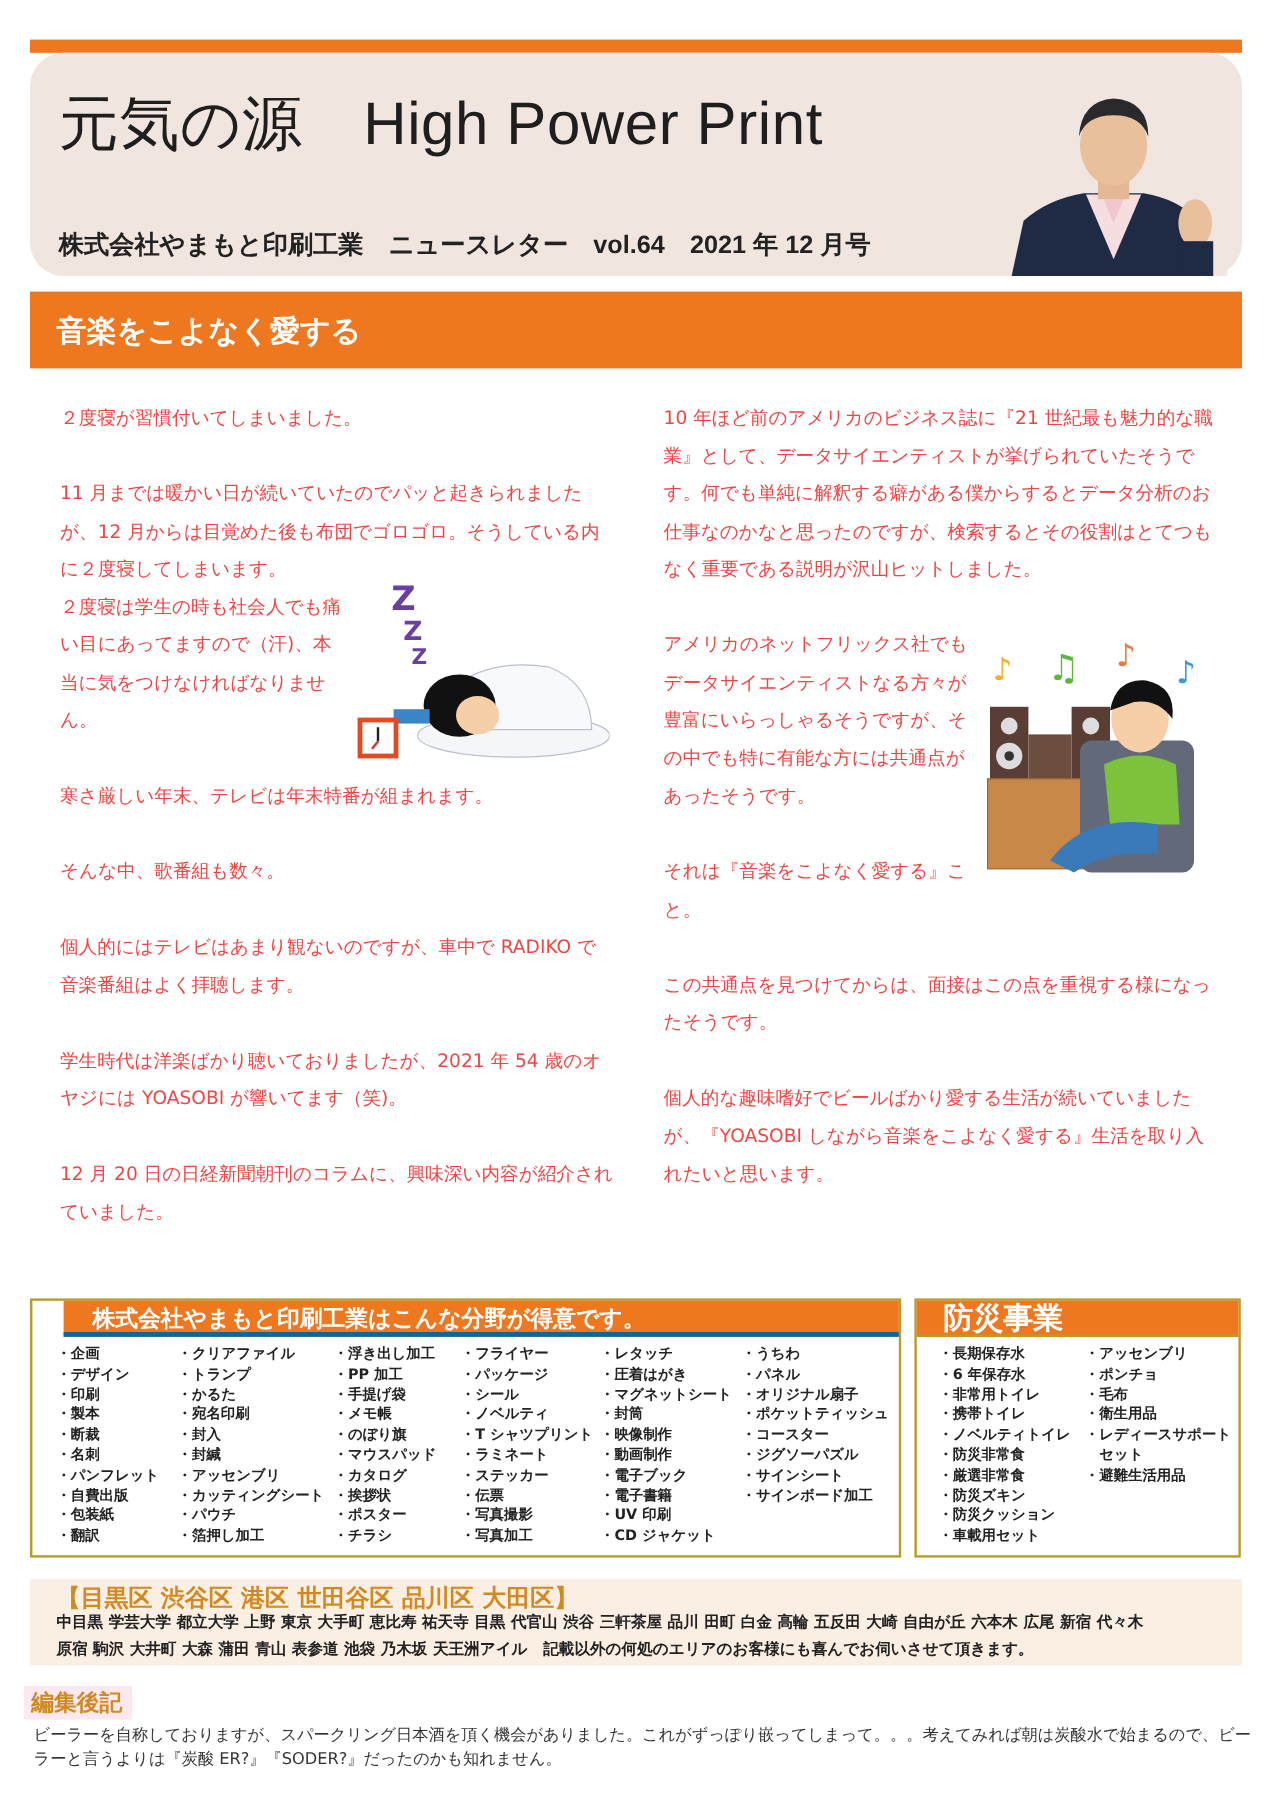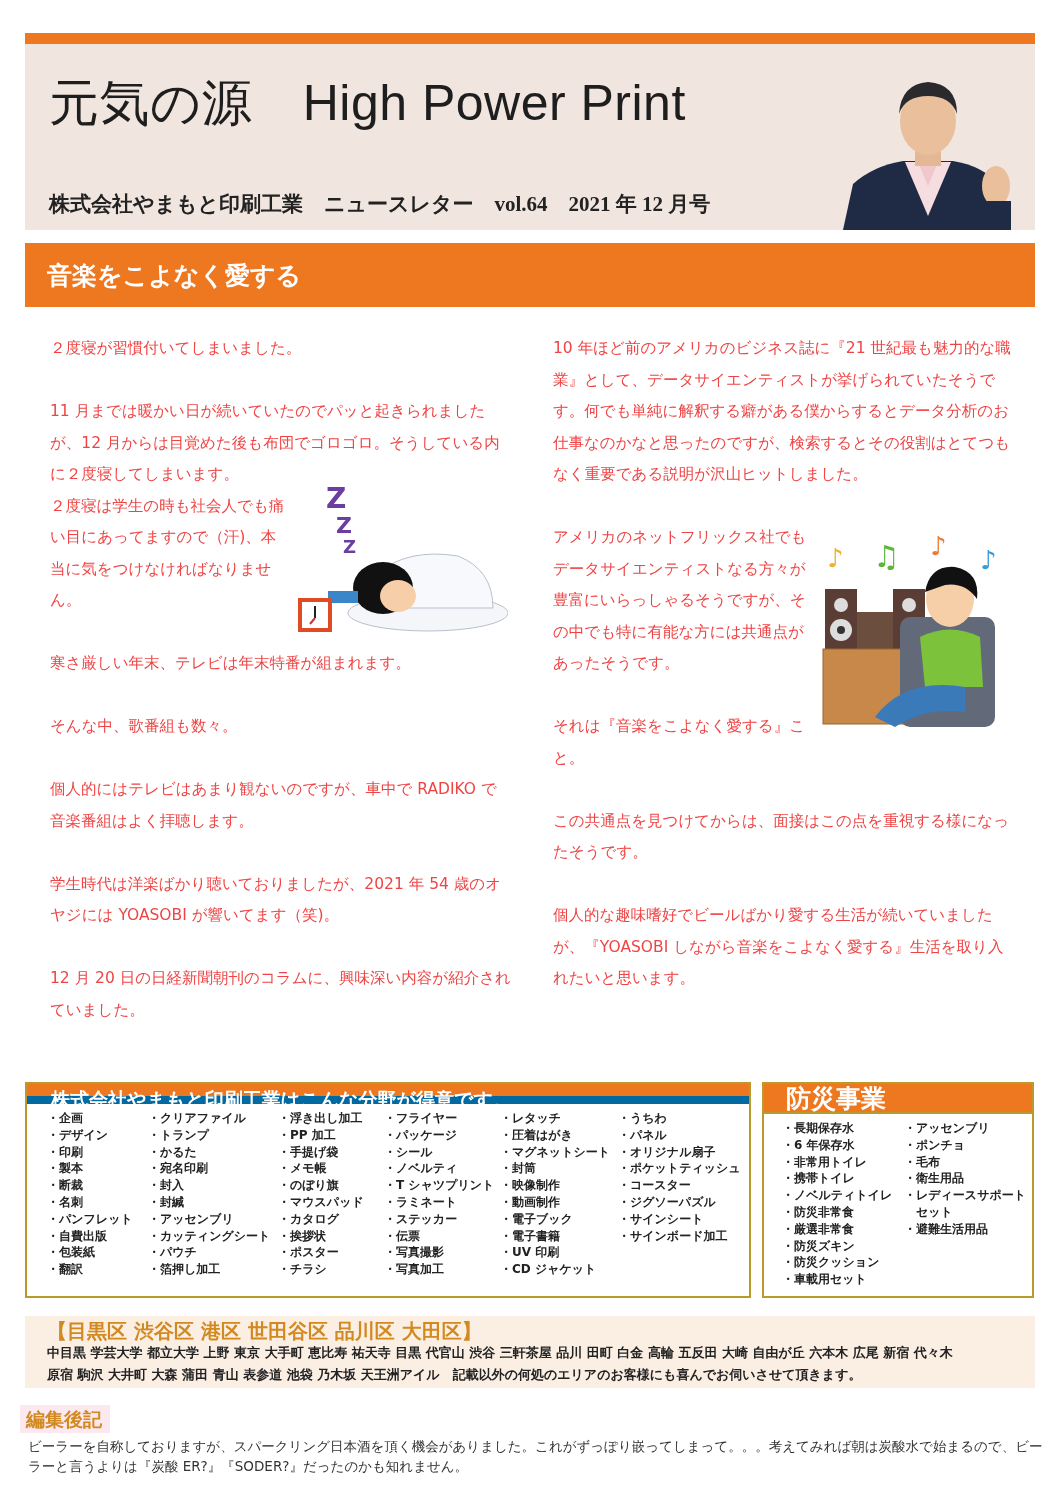--- a/index.html
+++ b/index.html
@@ -1,34 +1,34 @@
 <!DOCTYPE html>
 <html><head>
 <meta charset="utf-8">
 <style>
   * { box-sizing: border-box; margin: 0; padding: 0; }
   body { width: 1060px; height: 1500px; background: #ffffff; font-family: "DejaVu Sans", sans-serif; color: #2b2b2b; position: relative; overflow: hidden; }
   .top-bar { position: absolute; left: 25px; top: 33px; width: 1010px; height: 11px; background: #ee7820; }
-  .masthead { position: absolute; left: 25px; top: 44px; width: 1010px; height: 186px; background: #f0e5df; }
+  .masthead { position: absolute; left: 25px; top: 44px; width: 1010px; height: 186px; background: #f0e5df; border-radius: 28px; }
   .mast-title { position: absolute; left: 24px; top: 26px; font-family: "Liberation Sans", sans-serif; font-size: 50px; color: #1e1e1e; letter-spacing: 0.5px; white-space: pre; }
-  .mast-sub { position: absolute; left: 24px; top: 146px; font-family: Liberation Serif, serif; font-weight: bold; font-size: 21px; color: #222; white-space: pre; }
+  .mast-sub { position: absolute; left: 24px; top: 146px; font-family: Liberation Sans, sans-serif; font-weight: bold; font-size: 21px; color: #222; white-space: pre; }
   .photo { position: absolute; left: 808px; top: 22px; width: 190px; height: 164px; }
   .headline-bar { position: absolute; left: 25px; top: 243px; width: 1010px; height: 64px; background: #ee7820; }
   .headline { position: absolute; left: 22px; top: 16px; font-size: 25px; font-weight: bold; color: #ffffff; }
   .col { position: absolute; font-size: 15.5px; line-height: 31.5px; color: #ef4444; }
   .col p { margin: 0; }
   .col .gap { height: 31.5px; }
   .col-left { left: 50px; top: 333px; width: 462px; }
   .col-right { left: 553px; top: 333px; width: 462px; }
   .narrow { width: 240px; }
   .narrow-r { width: 256px; }
   .illus-sleep { position: absolute; left: 288px; top: 478px; width: 220px; height: 160px; }
   .illus-music { position: absolute; left: 815px; top: 527px; width: 200px; height: 205px; }
   .fields-box { position: absolute; left: 25px; top: 1082px; width: 726px; height: 216px; border: 2px solid #b99a2a; background: #fff; }
-  .fields-head { height: 20px; background: #ee7820; color: #fff; font-weight: bold; font-size: 19px; padding-left: 24px; line-height: 30px; border-bottom: 8px solid #0369a1; }
+  .fields-head { height: 30px; background: #ee7820; color: #fff; font-weight: bold; font-size: 19px; padding-left: 24px; line-height: 30px; border-bottom: 4px solid #0369a1; margin-left: 26px; }
   .fields-grid { display: flex; padding: 6px 0 0 20px; }
   .fcol { font-size: 12px; font-weight: bold; line-height: 16.8px; color: #222; white-space: nowrap; }
   .bosai-box { position: absolute; left: 762px; top: 1082px; width: 272px; height: 216px; border: 2px solid #b99a2a; background: #fff; }
   .bosai-head { height: 30px; background: #ee7820; color: #fff; font-weight: bold; font-size: 25px; padding-left: 22px; line-height: 30px; border-bottom: 2px solid #b99a2a; }
   .bosai-grid { display: flex; padding: 6px 0 0 18px; }
   .area-box { position: absolute; left: 25px; top: 1316px; width: 1010px; height: 72px; background: #fbefe4; padding: 4px 22px; }
   .area-title { font-size: 20px; font-weight: bold; color: #d2891f; line-height: 22px; }
   .area-line { font-size: 13px; font-weight: bold; color: #222; line-height: 22px; white-space: nowrap; }
   .postscript-title { position: absolute; left: 20px; top: 1405px; font-size: 19px; font-weight: bold; color: #d2891f; background: #fbe9ef; padding: 0 8px 0 6px; line-height: 28px; }
   .postscript { position: absolute; left: 28px; top: 1436px; width: 1015px; font-size: 13.5px; line-height: 20px; color: #333; }

